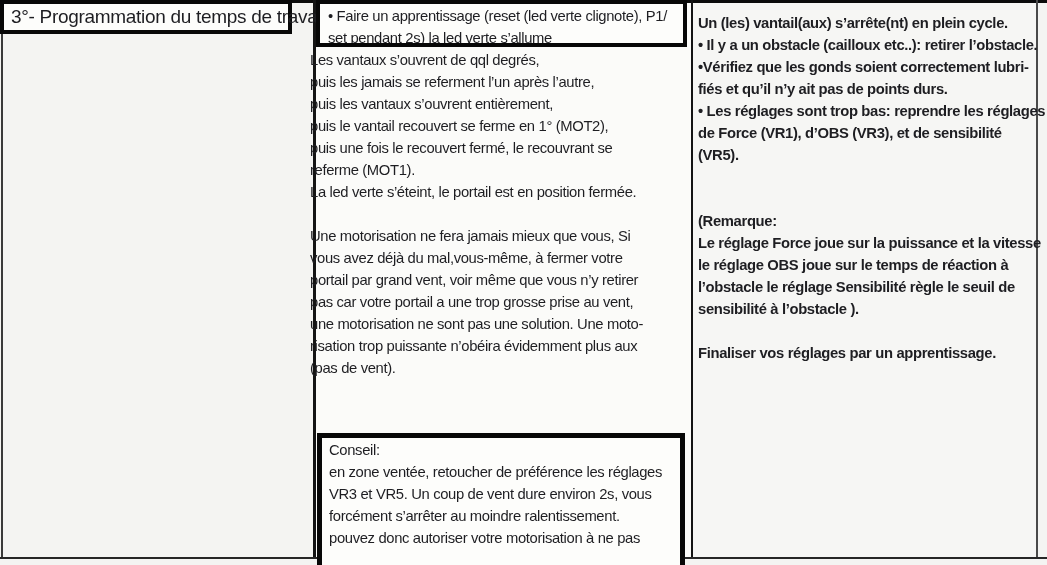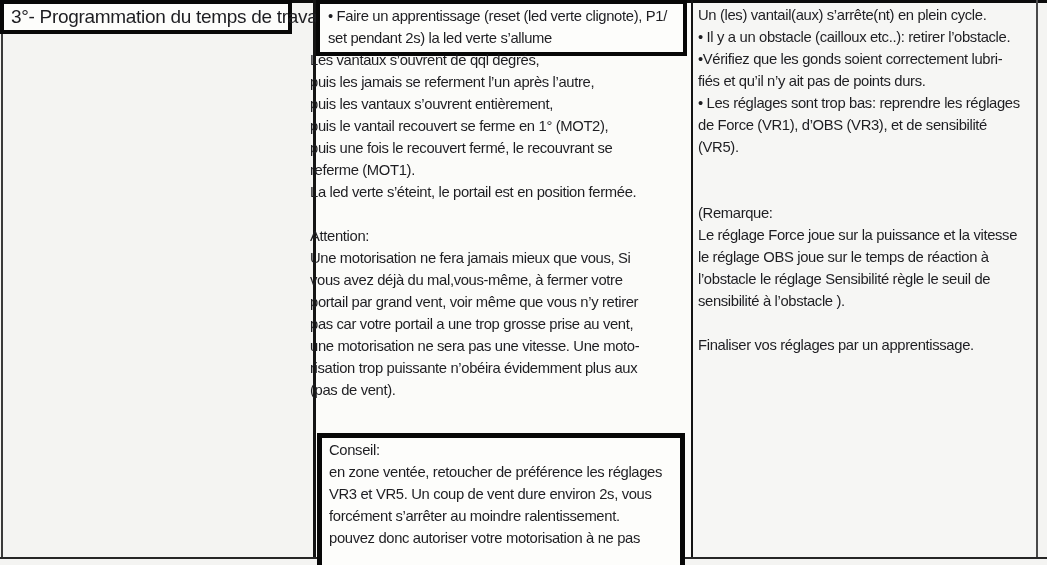--- a/index.html
+++ b/index.html
@@ -21,25 +21,25 @@
   .rule.div2   { left:691px; top:0; width:2px; height:559px; }
   .rule.right  { left:1036px; top:0; width:2px; height:559px; background:#4a4a4a; }
   .rule.bottom { left:0; top:557px; width:1047px; height:2px; background:#262626; }
   
   .txt { font-size:14.8px; letter-spacing:-0.35px; line-height:22px; }
   .line { height:22px; white-space:nowrap; }
   
   .blackbox { position:absolute; box-sizing:border-box; background:#fdfdfb; border:4px solid #070707; }
   .heading-box { left:0; top:0; width:292px; height:34px; display:flex; align-items:center; padding-left:7px; }
   .heading-text { font-size:19px; letter-spacing:-0.3px; white-space:nowrap; }
-  .procedure-box { left:316px; top:0; width:371px; height:56px; padding:1px 0 0 8px; overflow:hidden; }
+  .procedure-box { left:316px; top:0; width:371px; height:47px; padding:1px 0 0 8px; overflow:hidden; }
   .conseil-box { left:317px; top:433px; width:368px; height:152px; border-width:5px; padding:1px 0 0 7px; overflow:hidden; }
   .textblock { position:absolute; }
   .mid-body   { left:310px; top:49px; }
-  .right-body { left:698px; top:4px; }
+  .right-body { left:698px; top:12px;font-weight:bold; }
 </style>
 </head>
 <body>
 
 <div class="page">
 
   <div class="colbg mid"></div>
   <div class="colbg right"></div>
 
   <div class="rule top"></div>
@@ -60,26 +60,25 @@
 
   <div class="textblock mid-body txt">
       <div class="line">Les vantaux s’ouvrent de qql degrés,</div>
       <div class="line">puis les jamais se referment l’un après l’autre,</div>
       <div class="line">puis les vantaux s’ouvrent entièrement,</div>
       <div class="line">puis le vantail recouvert se ferme en 1° (MOT2),</div>
       <div class="line">puis une fois le recouvert fermé, le recouvrant se</div>
       <div class="line">referme (MOT1).</div>
       <div class="line">La led verte s’éteint, le portail est en position fermée.</div>
       <div class="line">&nbsp;</div>
-      <div class="line">Attention:</div>
       <div class="line">Une motorisation ne fera jamais mieux que vous, Si</div>
       <div class="line">vous avez déjà du mal,vous-même, à fermer votre</div>
       <div class="line">portail par grand vent, voir même que vous n’y retirer</div>
       <div class="line">pas car votre portail a une trop grosse prise au vent,</div>
-      <div class="line">une motorisation ne sera pas une vitesse. Une moto-</div>
+      <div class="line">une motorisation ne sont pas une solution. Une moto-</div>
       <div class="line">risation trop puissante n’obéira évidemment plus aux</div>
       <div class="line">(pas de vent).</div>
     </div>
 
   <div class="blackbox conseil-box txt">
       <div class="line">Conseil:</div>
       <div class="line">en zone ventée, retoucher de préférence les réglages</div>
       <div class="line">VR3 et VR5. Un coup de vent dure environ 2s, vous</div>
       <div class="line">forcément s’arrêter au moindre ralentissement.</div>
       <div class="line">pouvez donc autoriser votre motorisation à ne pas</div>

